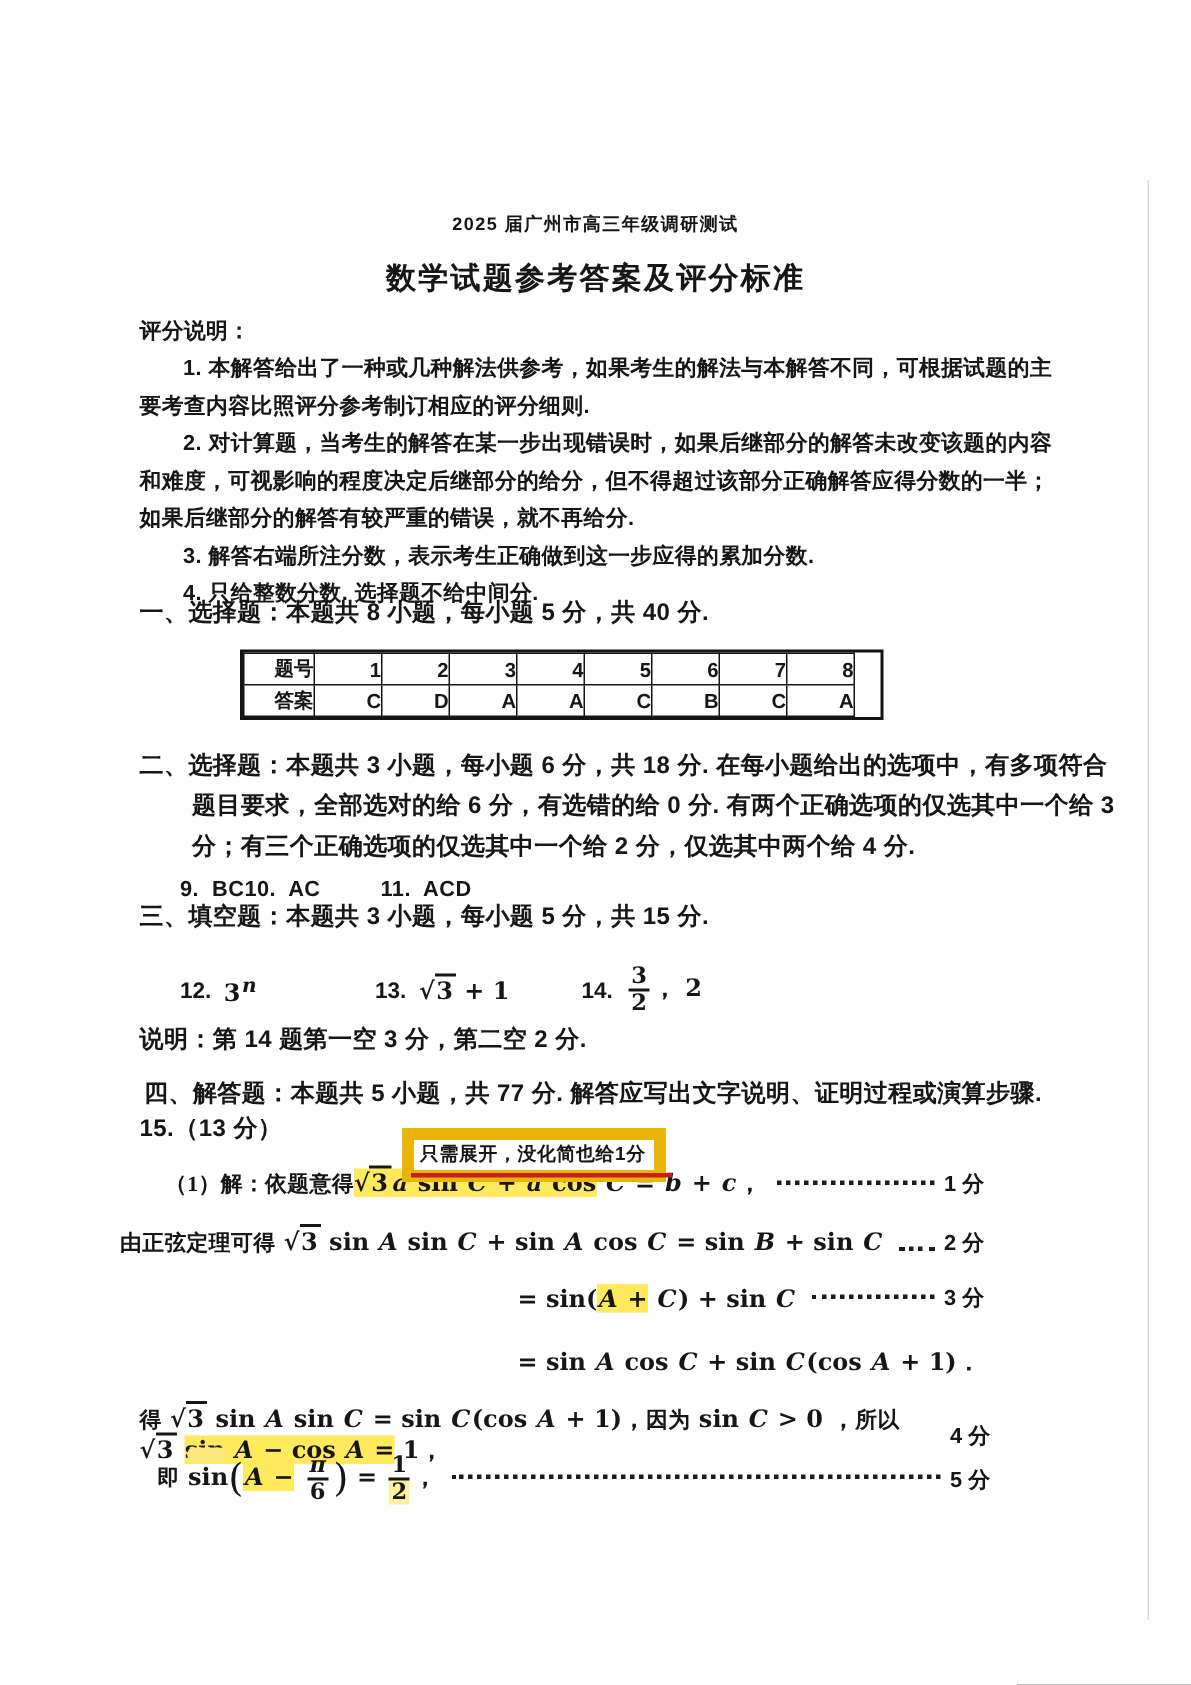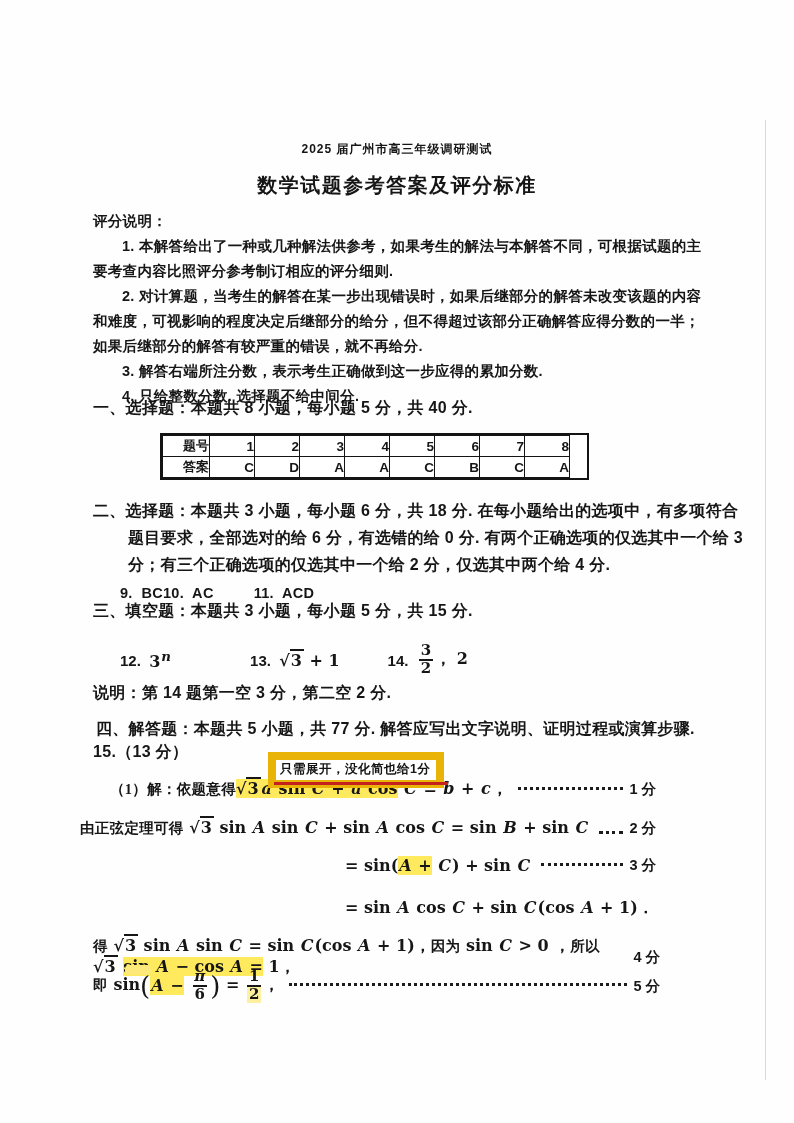--- a/index.html
+++ b/index.html
@@ -163,21 +163,21 @@
   </div>
 
   <div class="abs eqline math" style="top:936px;left:93px;right:134px;">
     <span><span class="cn">得</span> √<span class="rd">3</span> sin <i>A</i> sin <i>C</i> = sin <i>C</i>(cos <i>A</i> + 1)，<span class="cn">因为</span> sin <i>C</i> &gt; 0 ，<span class="cn">所以</span> √<span class="rd">3</span> <span class="hl">sin <i>A</i> − cos <i>A</i> =</span> 1，</span>
     <span class="dots"></span>
     <span class="score">4 分</span>
   </div>
 
   <div class="abs eqline math" style="top:963px;left:93px;right:134px;height:46px;">
     <span class="blob"></span>
-    <span style="position:relative;z-index:1;"><span class="cn">即</span> sin<span class="big">(</span><span class="hl"><i>A</i> −</span> <span class="fr">
+    <span style="position:relative;z-index:1;margin-left:12px;"><span class="cn">即</span> sin<span class="big">(</span><span class="hl"><i>A</i> −</span> <span class="fr">
           <span class="nu"><i>π</i></span>
           <span class="de">6</span>
         </span><span class="big">)</span> = <span class="fr">
           <span class="nu">1</span>
           <span class="de hl2">2</span>
         </span>，</span>
     <span class="dots"></span>
     <span class="score">5 分</span>
   </div>
 

